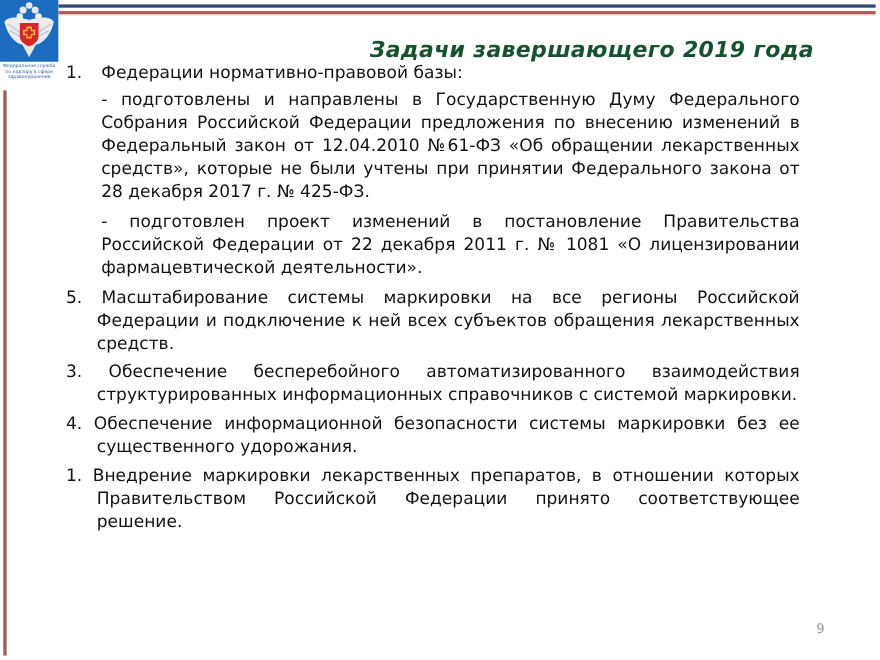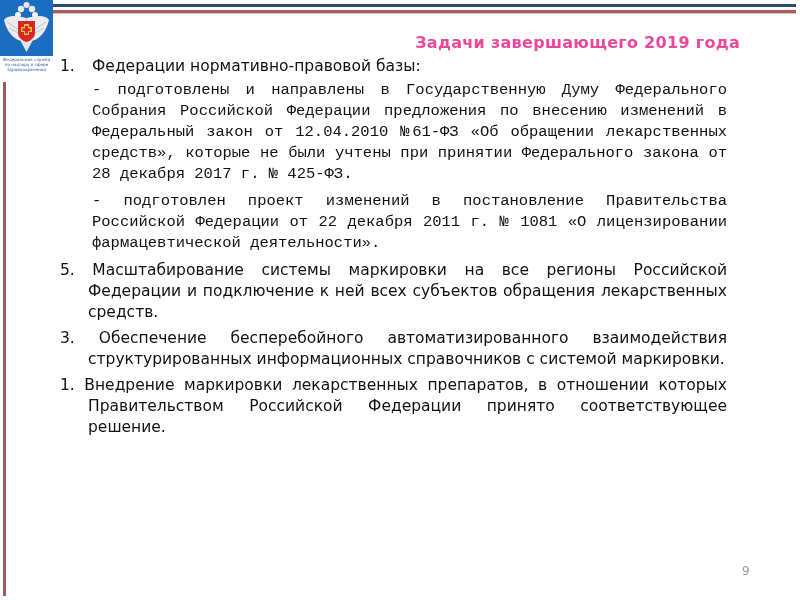--- a/index.html
+++ b/index.html
@@ -27,36 +27,36 @@
   }
   .emblem svg { display: block; }
   .logo-caption {
     position: absolute; left: 0; top: 57px; width: 53px;
     font-size: 4.2px; line-height: 5px; text-align: center;
     color: #2b5aa0;
   }
   .title {
     position: absolute; left: 250px; top: 33px; width: 490px;
     text-align: right;
-    font-size: 16px; font-weight: bold; letter-spacing: 0.3px;
-    color: #ec4899;
+    font-size: 20px; font-weight: bold; letter-spacing: 0.3px;
+    color: #14532d;
+    font-style: italic;
   }
   .content {
     position: absolute; left: 60px; top: 56px; width: 667px;
     font-size: 15.5px; line-height: 21px;
     text-align: justify;
   }
   .item { margin: 0 0 5px 0; }
   .item-head { display: flex; }
   .item-num { width: 32px; flex: none; }
   .item-text { flex: 1; text-align: justify; }
   .sub {
     margin: 3px 0 6px 32px;
     text-align: justify;
-    font-family: Liberation Mono, monospace;
   }
   .hang {
     padding-left: 28px; text-indent: -28px; text-align: justify;
   }
   .page-num {
     position: absolute; left: 742px; top: 564px;
     font-size: 12px; color: #9a9a9a;
   }
 </style>
 </head>
@@ -100,16 +100,17 @@
   <div class="item">
     <div class="item-head">
       <span class="item-num">1.</span>
       <span class="item-text">Федерации нормативно-правовой базы:</span>
     </div>
     <div class="sub">- подготовлены и направлены в Государственную Думу Федерального Собрания Российской Федерации предложения по внесению изменений в Федеральный закон от 12.04.2010 №61-ФЗ «Об обращении лекарственных средств», которые не были учтены при принятии Федерального закона от 28 декабря 2017 г. № 425-ФЗ.</div>
     <div class="sub">- подготовлен проект изменений в постановление Правительства Российской Федерации от 22 декабря 2011 г. № 1081 «О лицензировании фармацевтической деятельности».</div>
   </div>
   <div class="item hang">5. Масштабирование системы маркировки на все регионы Российской Федерации и подключение к ней всех субъектов обращения лекарственных средств.</div>
   <div class="item hang">3. Обеспечение бесперебойного автоматизированного взаимодействия структурированных информационных справочников с системой маркировки.</div>
+  <div class="item hang">4. Обеспечение информационной безопасности системы маркировки без ее существенного удорожания.</div>
   <div class="item hang">1. Внедрение маркировки лекарственных препаратов, в отношении которых Правительством Российской Федерации принято соответствующее решение.</div>
 </div>
 
 <div class="page-num">9</div>
 
 </body></html>

